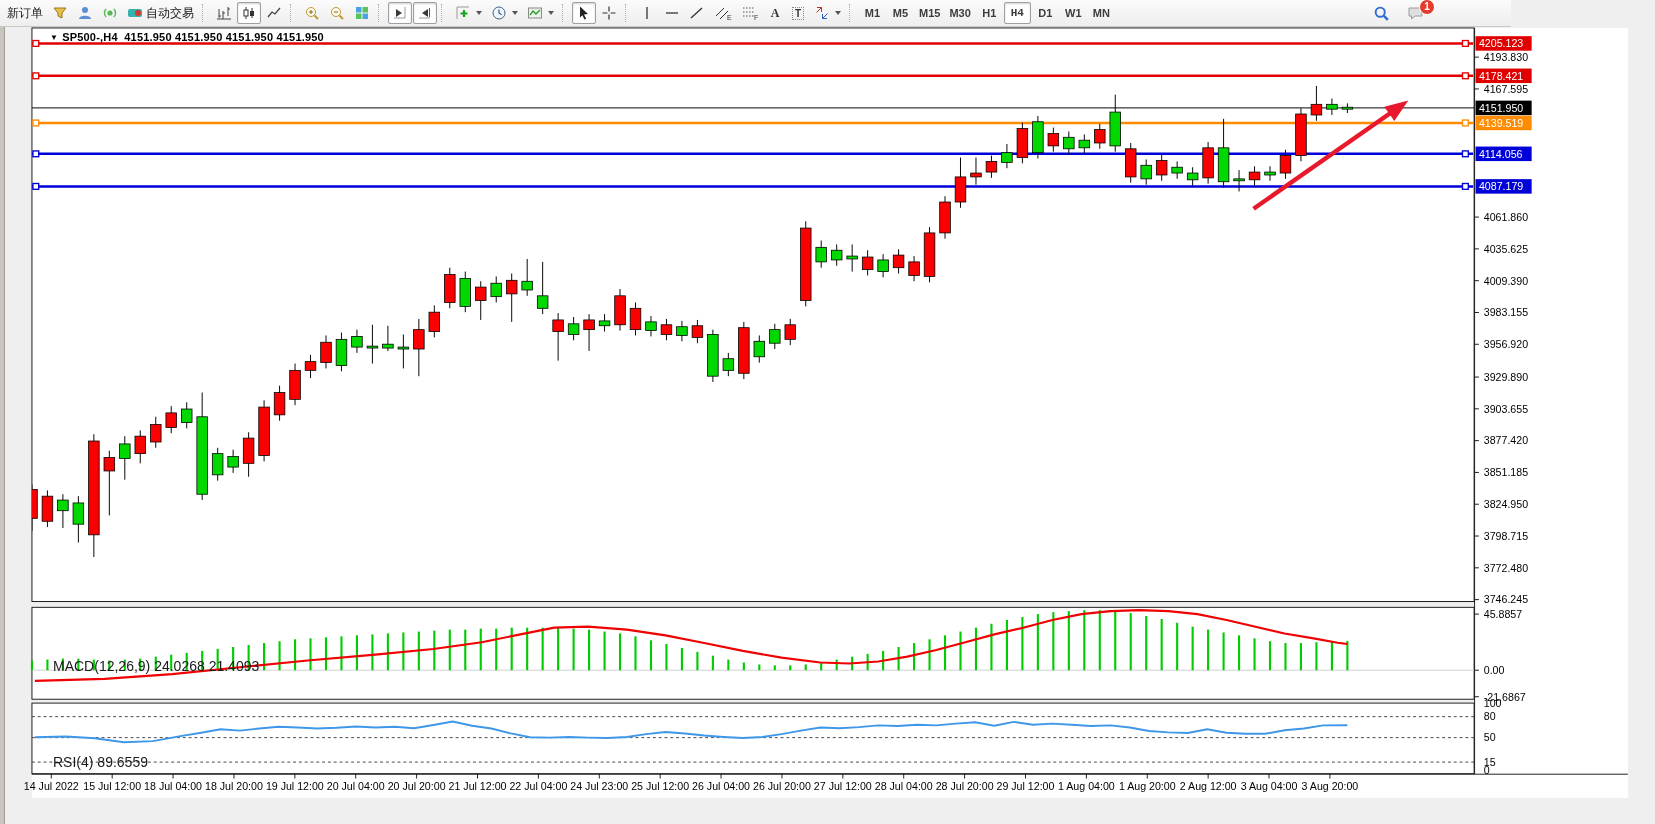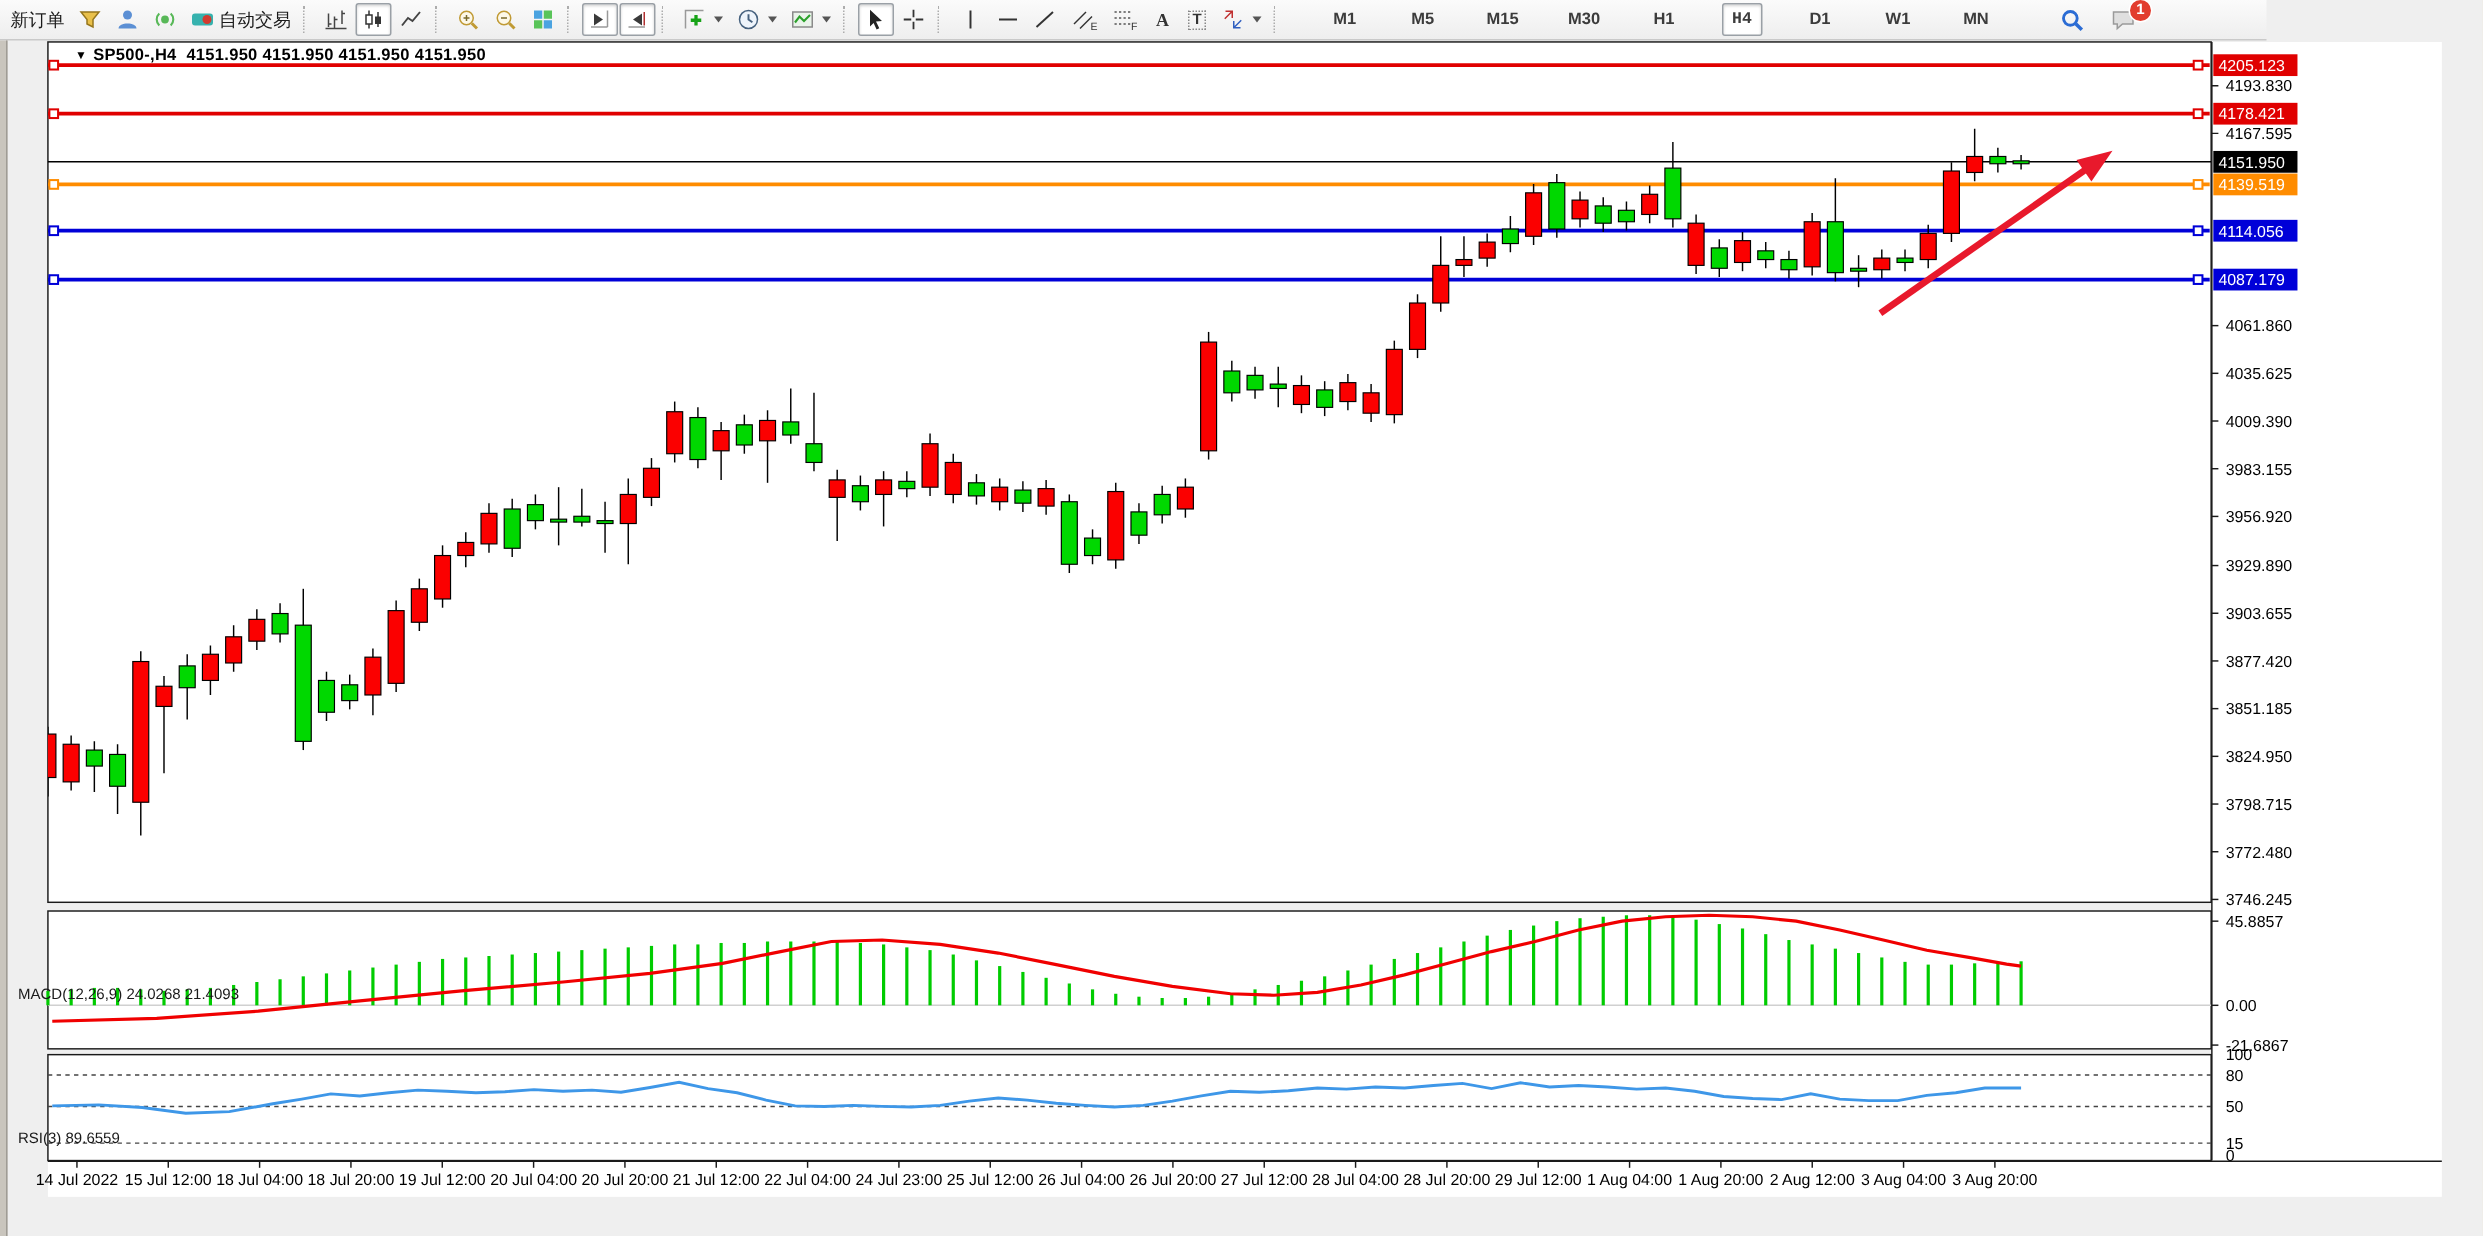--- a/index.html
+++ b/index.html
@@ -4,34 +4,34 @@
 <style>
   html,body{margin:0;padding:0;background:#e9e6df;font-family:"Liberation Sans",sans-serif;}
   #stage{position:relative;width:1655px;height:824px;overflow:hidden;background:#efefef;}
   
   .toolbar{position:absolute;left:0;top:0;width:1511px;height:27px;background:linear-gradient(#fbfbfb,#eeeeee);
     border-bottom:1px solid #c9c9c9;display:flex;align-items:center;padding:0 3px;box-sizing:border-box;gap:1px;}
   .tbtn{height:22px;min-width:22px;display:inline-flex;align-items:center;justify-content:center;gap:3px;
     border:1px solid transparent;border-radius:2px;padding:0 3px;font-size:12px;color:#1a1a1a;cursor:default;box-sizing:border-box;}
   .tbtn.pressed{border-color:#9aa0a6;background:#ffffff;box-shadow:inset 0 1px 2px rgba(0,0,0,.18);font-family:Liberation Mono, monospace;}
   .tbtn svg{display:block;}
-  .tf{font-size:11px;font-weight:bold;color:#3c3c3c;min-width:27px;justify-content:center;margin-left:24px;}
+  .tf{font-size:11px;font-weight:bold;color:#3c3c3c;min-width:27px;justify-content:center;}
   .sep{width:4px;height:18px;border-left:1px dotted #adadad;margin:0 4px 0 3px;}
   .caret{width:0;height:0;border-left:3px solid transparent;border-right:3px solid transparent;border-top:4px solid #555;margin-left:2px;}
   .glyph{font-size:12px;font-weight:bold;color:#333;font-family:"Liberation Serif",serif;}
   .labelT{font-size:10px;font-weight:bold;color:#333;border:1px dotted #888;padding:0 2px;line-height:11px;}
   .badge{position:absolute;top:-4px;right:-7px;background:#e23c2d;color:#fff;font-size:10px;font-weight:bold;
     border-radius:50%;width:14px;height:14px;line-height:14px;text-align:center;border:1px solid #fff;}
   .chatwrap{position:relative;margin-left:8px;}
   
   #leftstrip{position:absolute;left:0;top:27px;width:5px;height:797px;background:#c9c5bd;border-right:1px solid #9f9c95;box-sizing:border-box;}
   #chartsvg{position:absolute;left:0;top:27px;}
   .chart-title{position:absolute;left:10px;top:31px;font-size:11px;font-weight:bold;color:#000;letter-spacing:.2px;margin-left:40px;}
   .chart-title .tri{font-size:8px;vertical-align:1px;margin-right:4px;}
-  .ind-label{position:absolute;font-size:10px;color:#1a1a1a;}
+  .ind-label{position:absolute;font-size:14px;color:#1a1a1a;margin-left:41px;}
   .ind-label b{font-weight:normal;}
 </style>
 </head>
 <body>
 
 <div id="stage">
 
   <div class="toolbar">
     <div class="tbtn">
         <span>新订单</span>
@@ -625,15 +625,15 @@
       </g>
     </svg>
 
   <div class="chart-title">
     <span class="tri">▼</span><span>SP500-,H4</span>&nbsp;&nbsp;<span>4151.950 4151.950 4151.950 4151.950</span>
   </div>
   <div class="ind-label" style="left:12px;top:658px;">
     <span>MACD(12,26,9)</span> <b>24.0268 21.4093</b>
   </div>
   <div class="ind-label" style="left:12px;top:754px;">
-    <span>RSI(3)</span> <b>89.6559</b>
+    <span>RSI(4)</span> <b>89.6559</b>
   </div>
 </div>
 
 </body></html>

